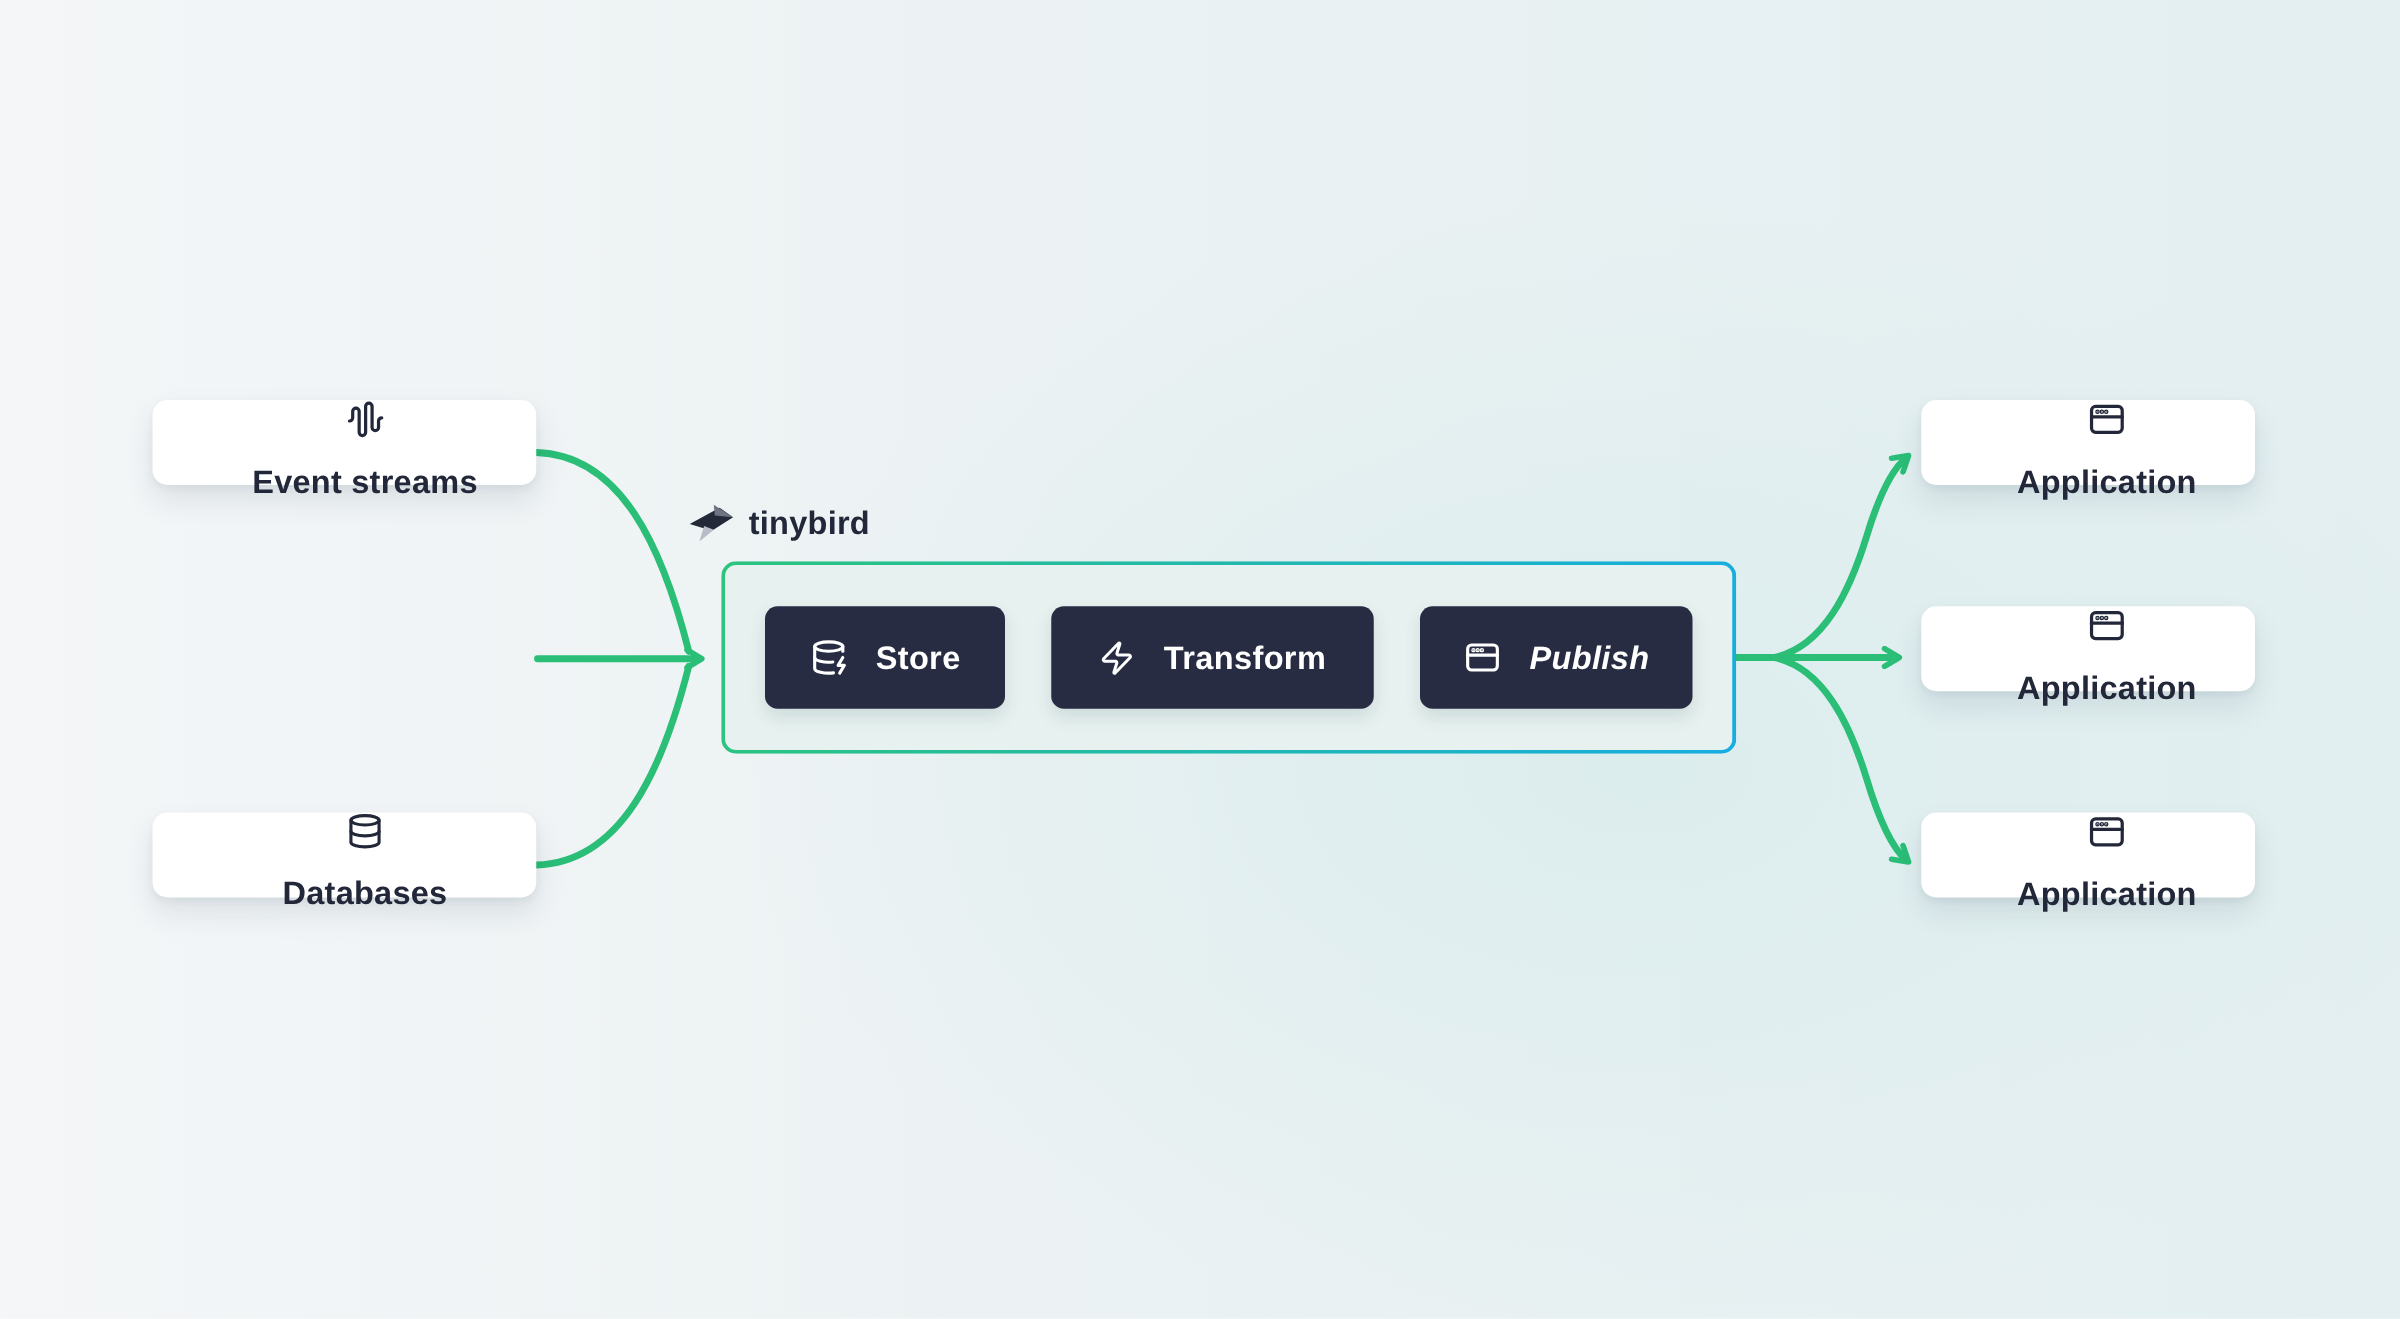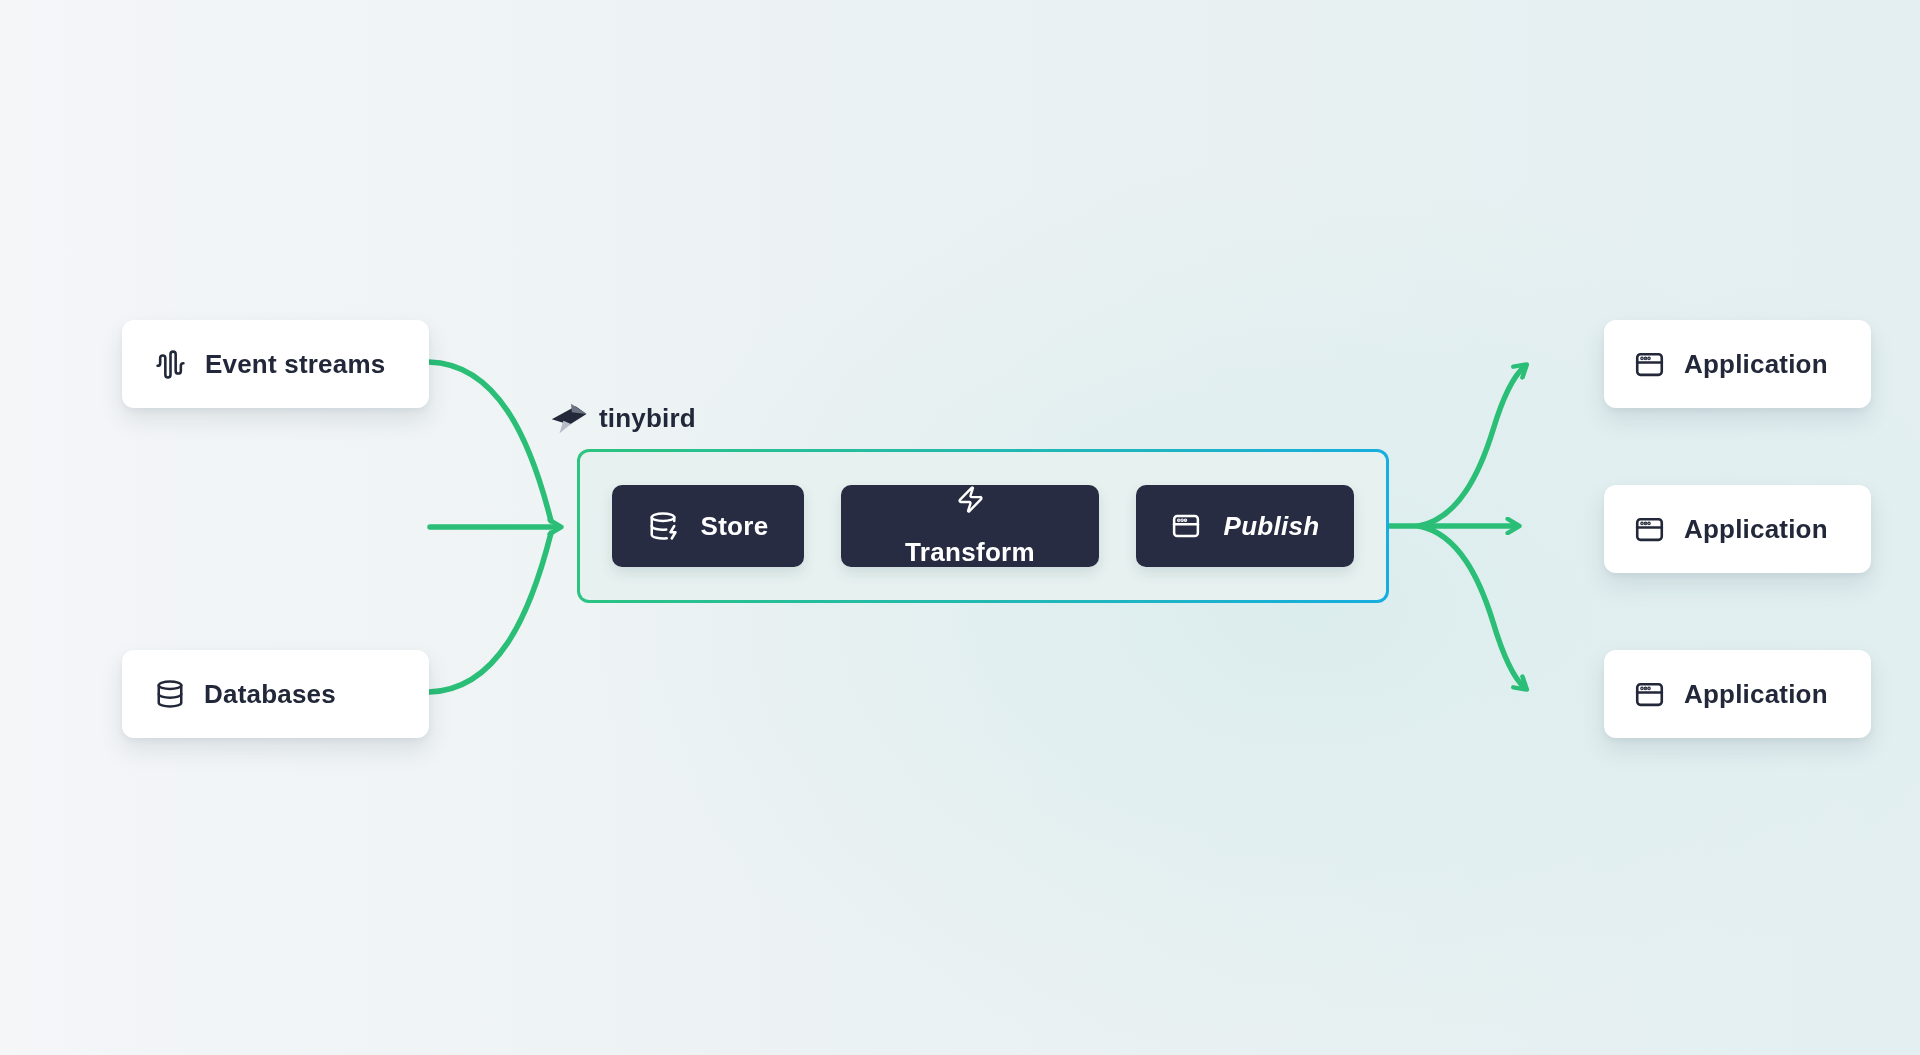--- a/index.html
+++ b/index.html
@@ -20,44 +20,45 @@
     width: 1920px;
     height: 1055px;
   }
   .arrows {
     position: absolute;
     inset: 0;
     color: var(--arrow-green, #2abe77);
   }
   .card {
     position: absolute;
-    height: 88px;
+    height: 68px;
     background: var(--card-bg, #ffffff);
     border-radius: 12px;
     box-shadow: 0 12px 24px rgba(23, 46, 64, 0.10), 0 3px 6px rgba(23, 46, 64, 0.05);
     display: flex;
     align-items: center;
     gap: 19px;
     padding-left: 33px;
     box-sizing: border-box;
     color: var(--text-dark, #222839);
+    flex-direction: column;
   }
   .card .label {
     font-size: 26px;
     font-weight: 600;
     letter-spacing: 0.2px;
     white-space: nowrap;
   }
   .card .icon, .pill .icon {
     display: flex;
     align-items: center;
     justify-content: center;
   }
   .src { left: 122px; width: 307px; }
-  .dst { left: 1604px; width: 267px; padding-left: 30px; }
+  .dst { left: 1537px; width: 267px; padding-left: 30px; }
   .api-badge {
     background: var(--node-dark, #272c42);
     color: #ffffff;
     font-size: 13px;
     font-weight: 700;
     letter-spacing: 0.5px;
     border-radius: 6px;
     padding: 5px 8px 4px 8px;
     line-height: 1;
   }
@@ -104,21 +105,21 @@
     box-sizing: border-box;
     box-shadow: 0 6px 14px rgba(23, 46, 64, 0.12);
   }
   .pill .pill-label {
     font-size: 26px;
     font-weight: 600;
     letter-spacing: 0.3px;
     white-space: nowrap;
   }
   .pill-store { width: 192px; }
-  .pill-transform { width: 258px; flex-direction: column; }
+  .pill-transform { width: 258px; }
   .pill-publish { width: 218px; font-style: italic; }
 </style>
 </head>
 <body>
 
 <div class="stage">
 
   <svg class="arrows" width="1920" height="1055" viewBox="0 0 1920 1055">
     <defs>
       <marker id="arrowhead" markerWidth="3.4" markerHeight="3.4" viewBox="0 0 10 10" refX="6.5" refY="5" orient="auto-start-reverse">

